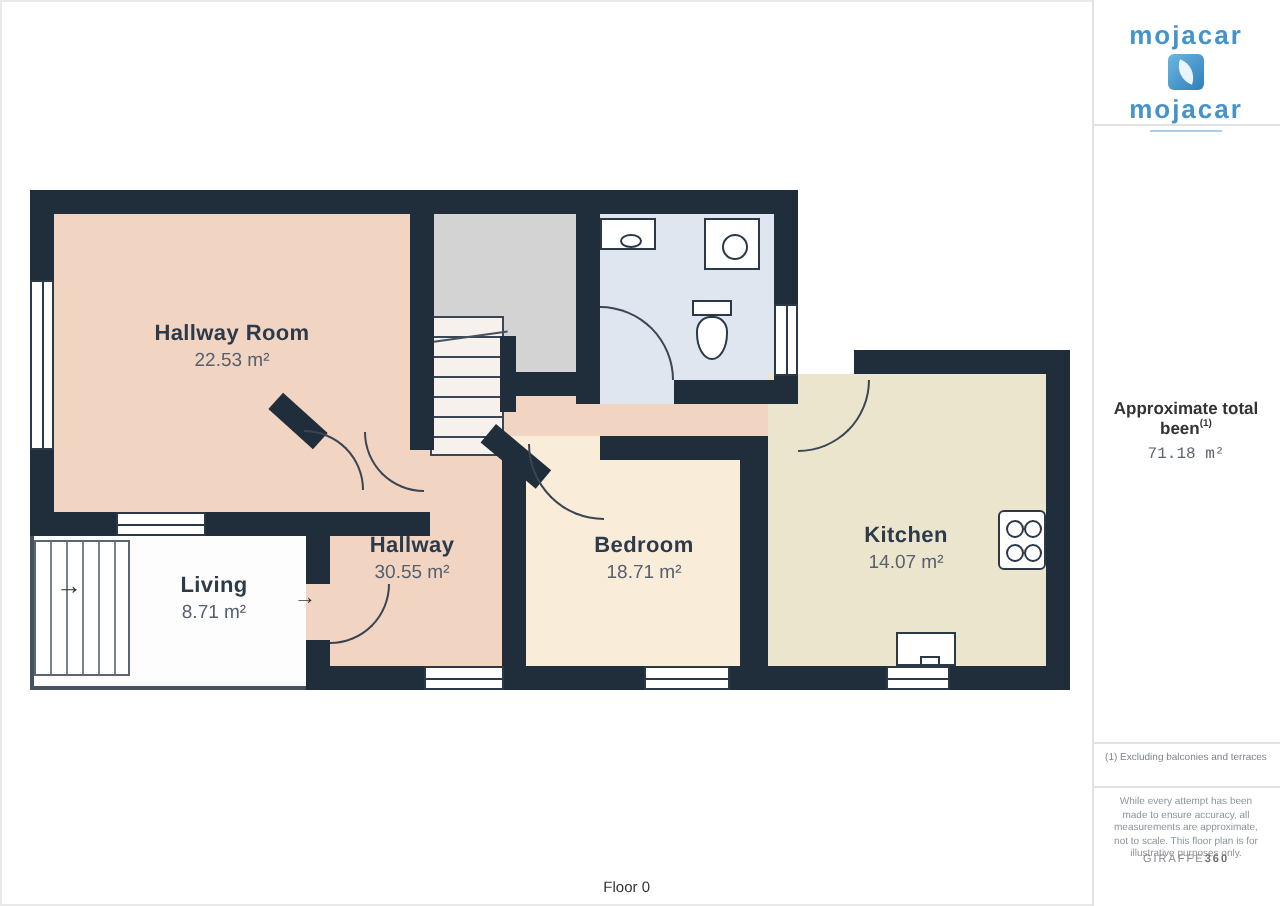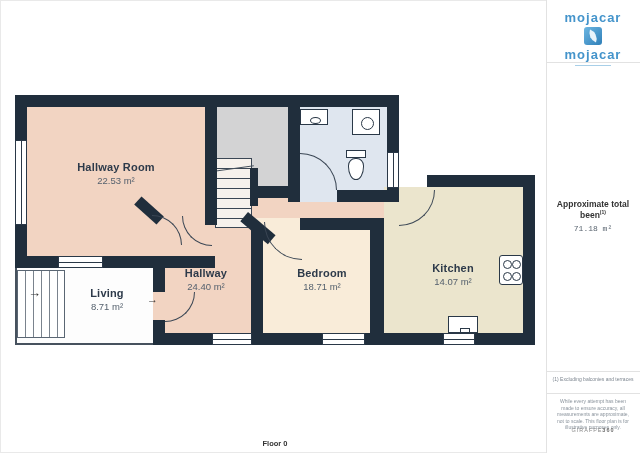--- a/index.html
+++ b/index.html
@@ -34,22 +34,22 @@
   .summary{position:absolute;left:0;top:199px;width:94px;text-align:center;}
   .summary .t{font-size:8.5px;font-weight:bold;color:#333;}
   .summary .t sup{font-size:5px;}
   .summary .v{font-size:8px;color:#5a6570;margin-top:4px;font-family:Liberation Mono, monospace;}
   .footnote{position:absolute;left:2px;top:376px;width:90px;text-align:center;font-size:5px;color:#7d8690;}
   .disclaimer{position:absolute;left:7px;top:398px;width:80px;text-align:center;font-size:5px;
     line-height:6.5px;color:#8b949d;}
   .giraffe{position:absolute;left:0;top:427px;width:94px;text-align:center;font-size:5.5px;
     color:#8a8a8a;letter-spacing:1px;}
   .giraffe b{color:#6e6e6e;}
-  .floor-label{position:absolute;left:225px;top:439px;width:100px;text-align:center;
-    font-size:7.5px;font-weight:bold;color:#333;}
+  .floor-label{position:absolute;left:225px;top:439px;width:100px;text-align:right;
+    font-size:7.5px;font-weight:normal;color:#333;}
 </style>
 </head>
 <body>
 
 <div id="page">
 
   <div class="room" style="left:15px;top:95px;width:202px;height:173px;background:#f2d4c2;"></div>
   <div class="room" style="left:153px;top:186px;width:242px;height:159px;background:#f2d4c2;"></div>
   <div class="room" style="left:217px;top:107px;width:75px;height:79px;background:#d3d3d4;"></div>
   <div class="room" style="left:288px;top:95px;width:111px;height:107px;background:#dfe6ef;"></div>
@@ -133,21 +133,21 @@
   <div class="room-label" style="left:56px;top:161px;width:120px;">
     <div class="nm">Hallway Room</div>
     <div class="ar">22.53 m²</div>
   </div>
   <div class="room-label" style="left:57px;top:287px;width:100px;">
     <div class="nm">Living</div>
     <div class="ar">8.71 m²</div>
   </div>
   <div class="room-label" style="left:156px;top:267px;width:100px;">
     <div class="nm">Hallway</div>
-    <div class="ar">24.40 m²</div>
+    <div class="ar">30.55 m²</div>
   </div>
   <div class="room-label" style="left:272px;top:267px;width:100px;">
     <div class="nm">Bedroom</div>
     <div class="ar">18.71 m²</div>
   </div>
   <div class="room-label" style="left:403px;top:262px;width:100px;">
     <div class="nm">Kitchen</div>
     <div class="ar">14.07 m²</div>
   </div>
 

